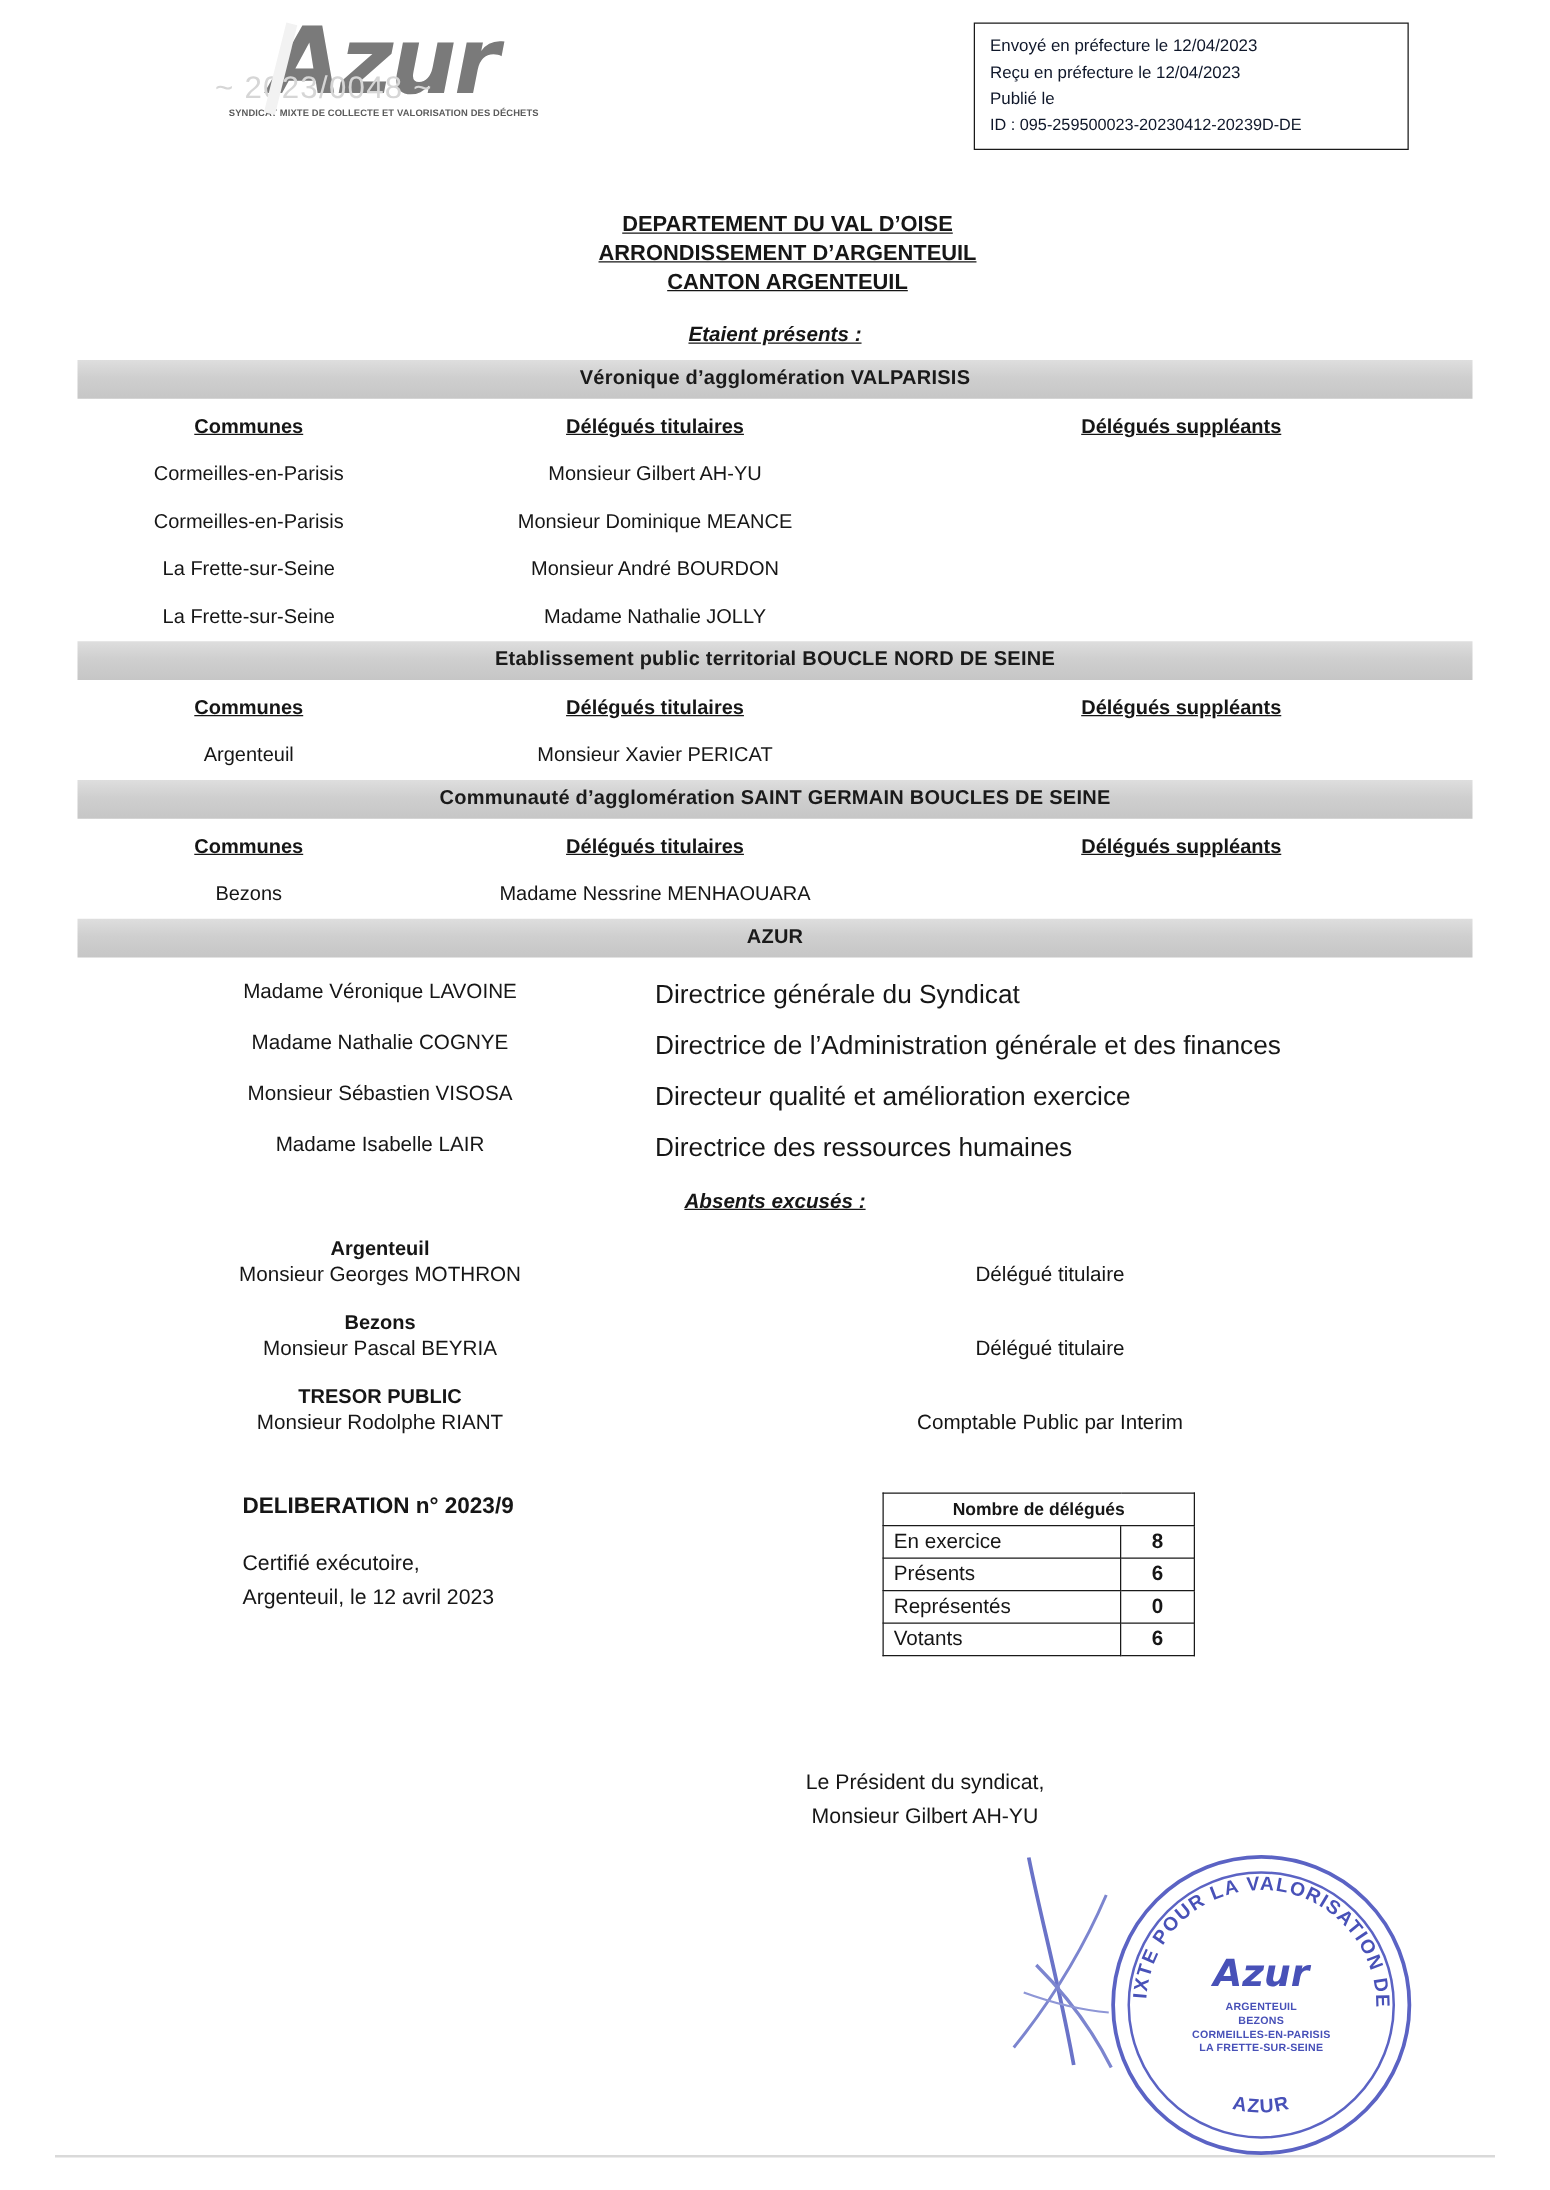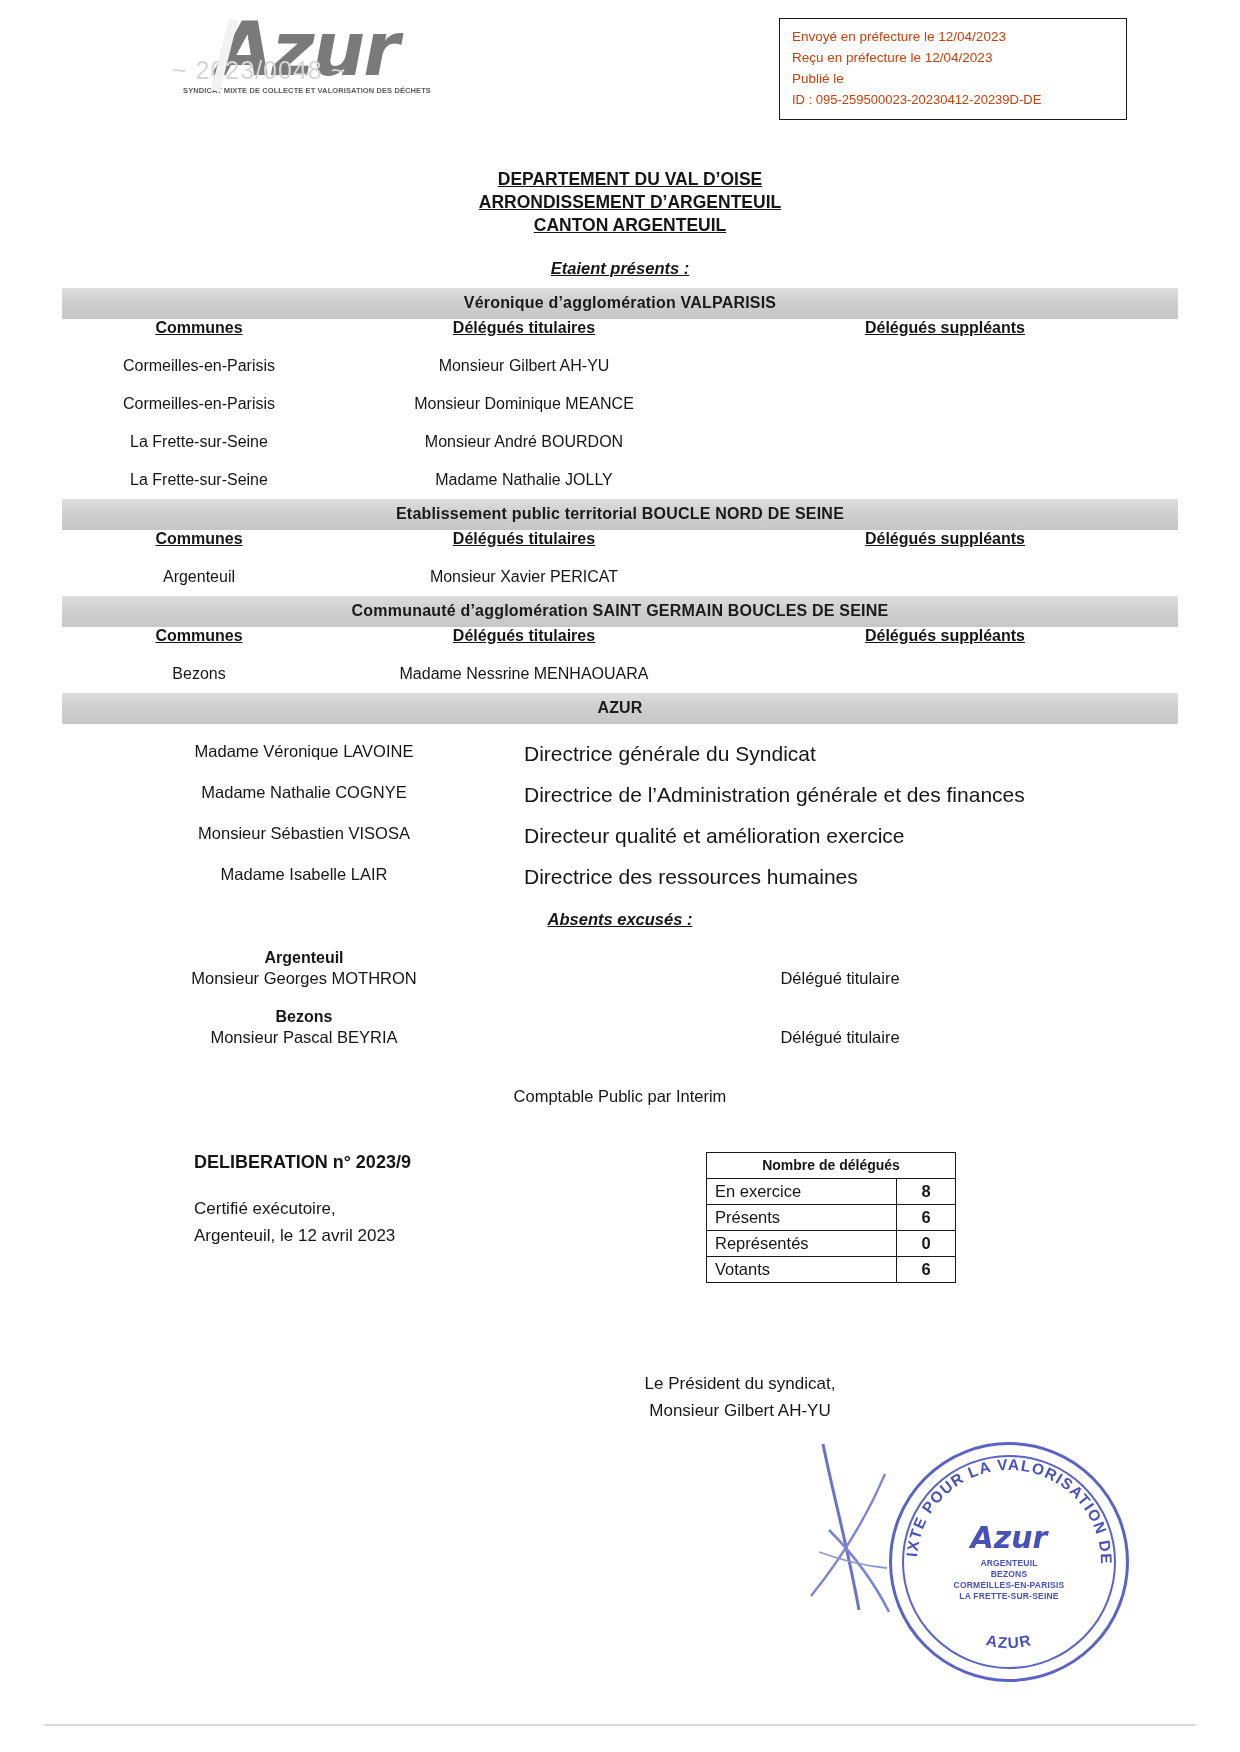--- a/index.html
+++ b/index.html
@@ -68,21 +68,21 @@
     top: 18px;
     width: 348px;
     border: 1.5px solid #1a1a1a;
     padding: 7px 12px 9px 12px;
     box-sizing: border-box;
     background: #fff;
   }
   .pref-line {
     font-size: 13.5px;
     line-height: 21px;
-    color: #c2410c;
+    color: #0f172a;
     white-space: nowrap;
   }
   .pref-line.id {
     font-size: 13px;
   }
   .watermark {
     position: absolute;
     left: 128px;
     top: 56px;
     font-size: 25px;
@@ -120,20 +120,21 @@
     font-size: 16px;
     font-weight: bold;
     color: #1a1a1a;
     padding: 6px 0 7px 0;
     letter-spacing: 0.2px;
   }
 
   
   .col-head {
     display: flex;
+    margin-top: 14px;
     padding: 0 20px;
   }
   .col-head > div {
     text-align: center;
     font-size: 16px;
     font-weight: bold;
   }
   .col-head > div > span { text-decoration: underline; }
   .c1 { width: 270px; }
   .c2 { width: 380px; }
@@ -447,20 +448,24 @@
       <div class="absent-right">Délégué titulaire</div>
     </div>
     <div class="absent-block">
       <div class="absent-left">
         <div class="absent-commune">Bezons</div>
         <div class="absent-person">Monsieur Pascal BEYRIA</div>
       </div>
       <div class="absent-right">Délégué titulaire</div>
     </div>
     <div class="absent-block">
+      <div class="absent-left">
+        <div class="absent-commune">TRESOR PUBLIC</div>
+        <div class="absent-person">Monsieur Rodolphe RIANT</div>
+      </div>
       <div class="absent-right">Comptable Public par Interim</div>
     </div>
   </div>
 
   <div class="delib-area">
     <div class="delib-title">DELIBERATION n° 2023/9</div>
     <div class="delib-certify">
       <div>Certifié exécutoire,</div>
       <div>Argenteuil, le 12 avril 2023</div>
     </div>

